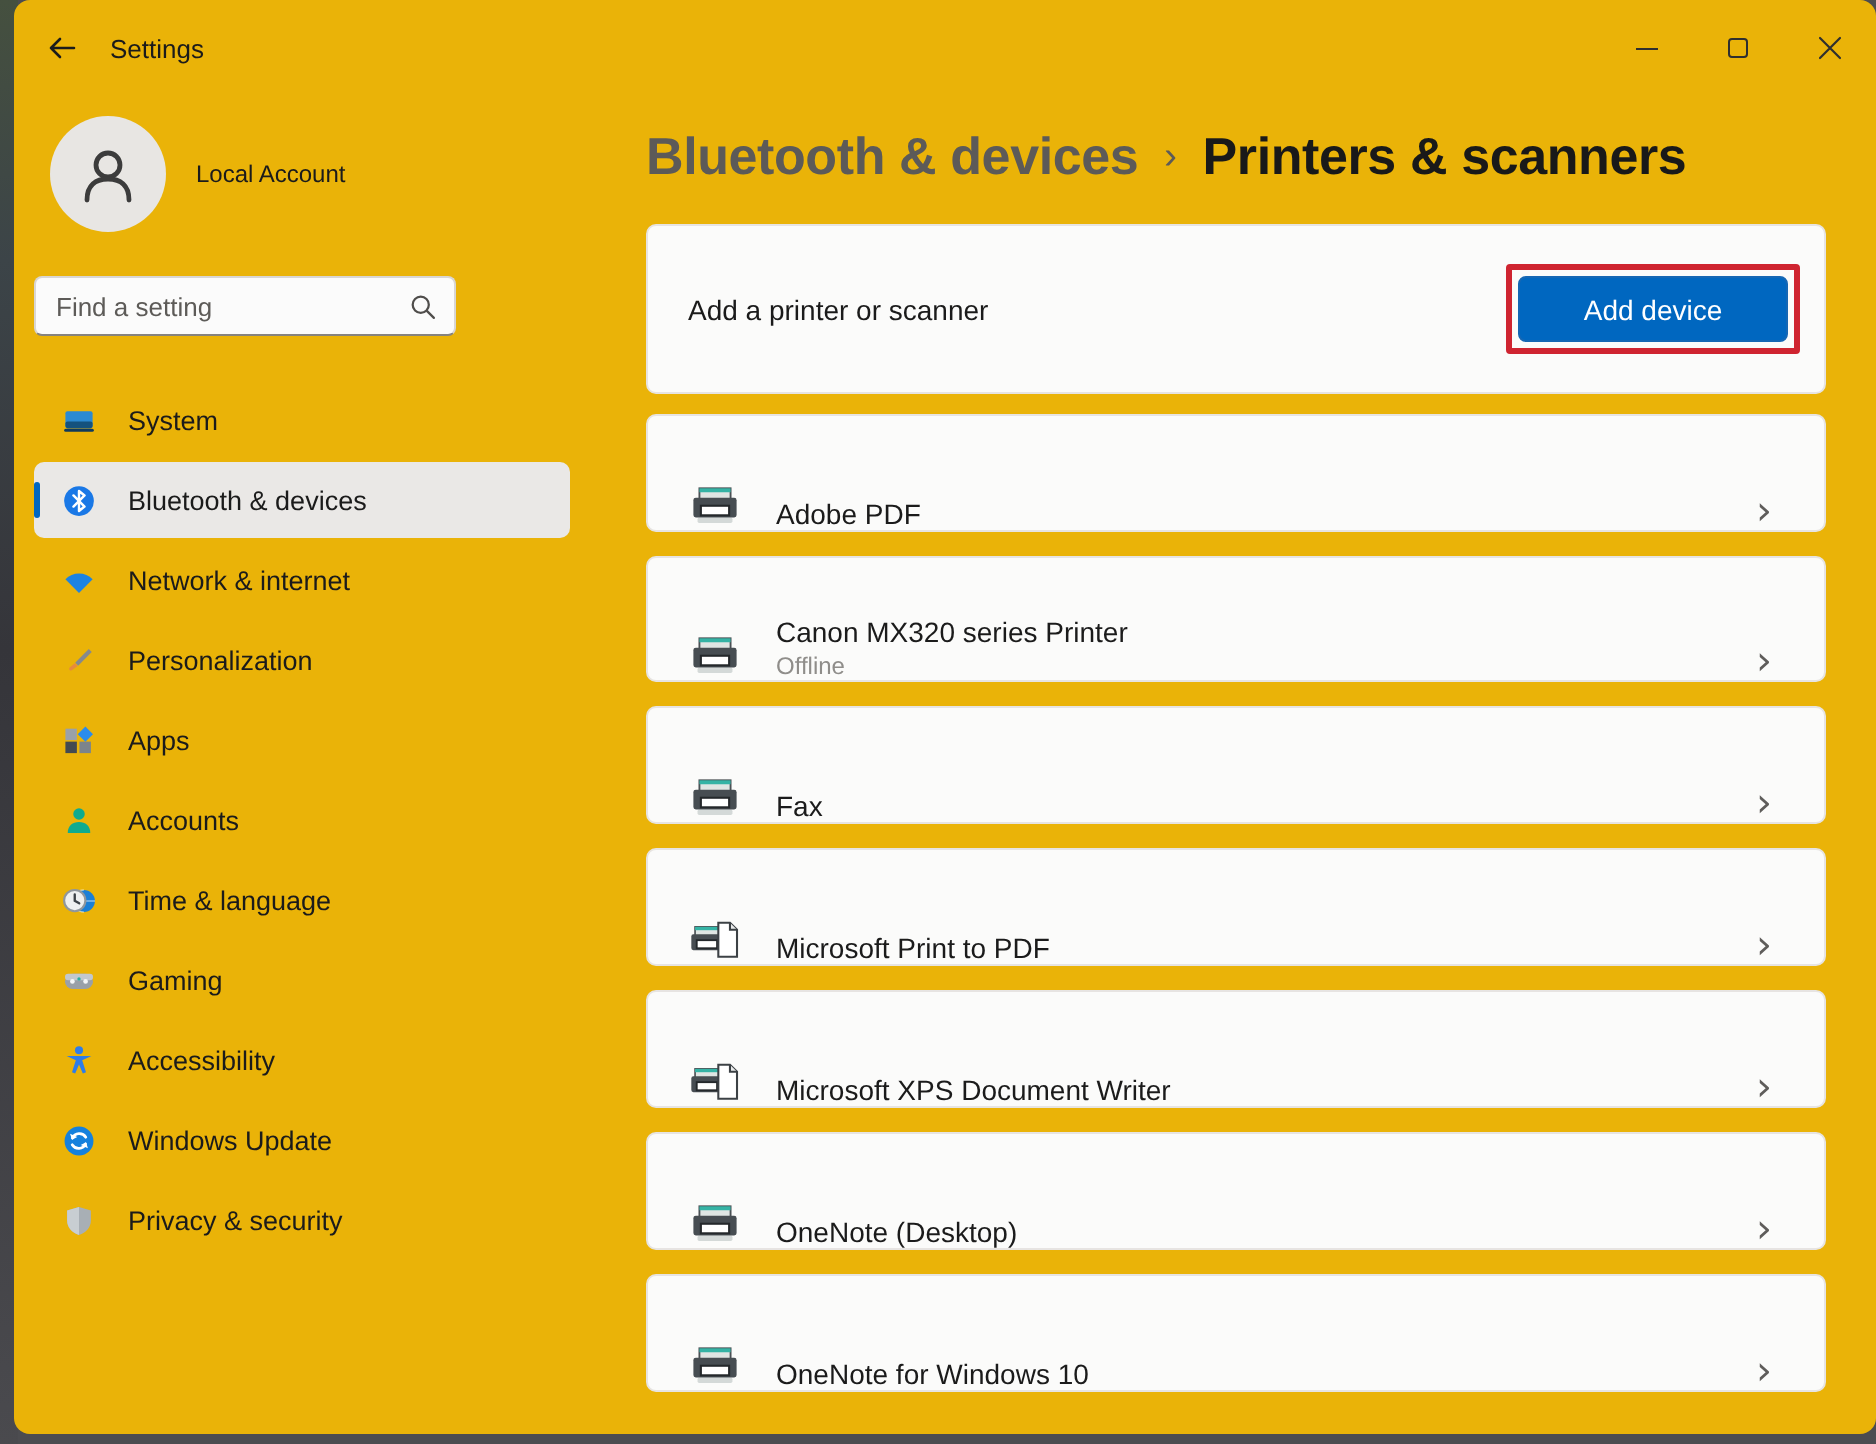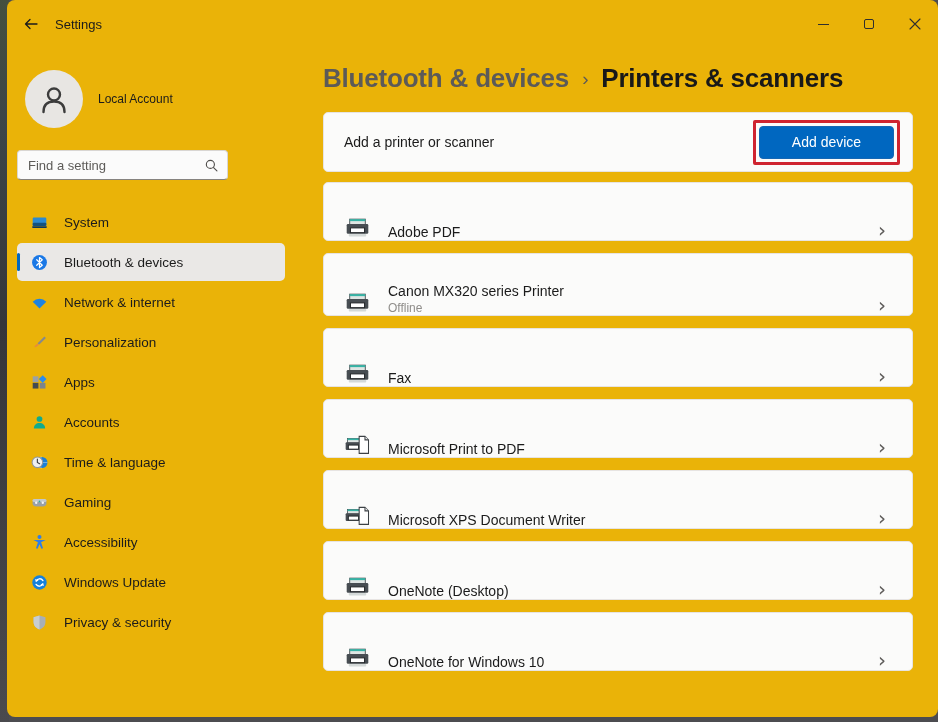--- a/index.html
+++ b/index.html
@@ -32,21 +32,21 @@
   }
   .app-title { font-size:13px; margin-left:8px; color:#1b1b1b; }
   .win-controls { margin-left:auto; display:flex; height:100%; }
   .win-btn {
     width:46px; height:100%;
     display:flex; align-items:center; justify-content:center; cursor:pointer;
   }
   .min-glyph { width:11px; height:1px; background:#2f2f2f; }
   .max-glyph { width:10px; height:10px; border:1px solid #2f2f2f; border-radius:2px; }
   
-  .sidebar { position:absolute; top:60px; left:10px; width:268px; bottom:0; }
+  .sidebar { position:absolute; top:48px; left:10px; width:268px; bottom:0; }
   .account-row {
     display:flex; align-items:center; margin:10px 0 0 8px; cursor:pointer;
   }
   .avatar {
     width:58px; height:58px; border-radius:50%;
     background:#e8e6e3; display:flex; align-items:center; justify-content:center;
   }
   .account-name { font-size:12px; margin-left:15px; color:#1b1b1b; }
   .search-box {
     margin-top:22px; width:211px; height:30px;
@@ -83,21 +83,21 @@
     display:flex; align-items:center;
     font-size:26px; font-weight:700; letter-spacing:-0.2px;
   }
   .crumb-parent { color:#5c5a58; cursor:pointer; }
   .crumb-sep { color:#5c5a58; font-size:19px; font-weight:400; margin:2px 13px 0 13px; }
   .crumb-current { color:#191919; }
   .card {
     background:#fbfbfa; border:1px solid #e7e4e2; border-radius:5px;
   }
   .add-card {
-    margin-top:15px; height:60px;
+    margin-top:15px; height:85px;
     display:flex; align-items:center; justify-content:space-between;
     padding:0 12px 0 20px;
   }
   .add-label { font-size:14px; }
   .btn-highlight {
     border:3px solid #cf2430; border-radius:2px; padding:3px;
   }
   .add-device-btn {
     background:#0067c0; color:#ffffff; border:1px solid #1567b4;
     font-size:14px; font-family:inherit;

